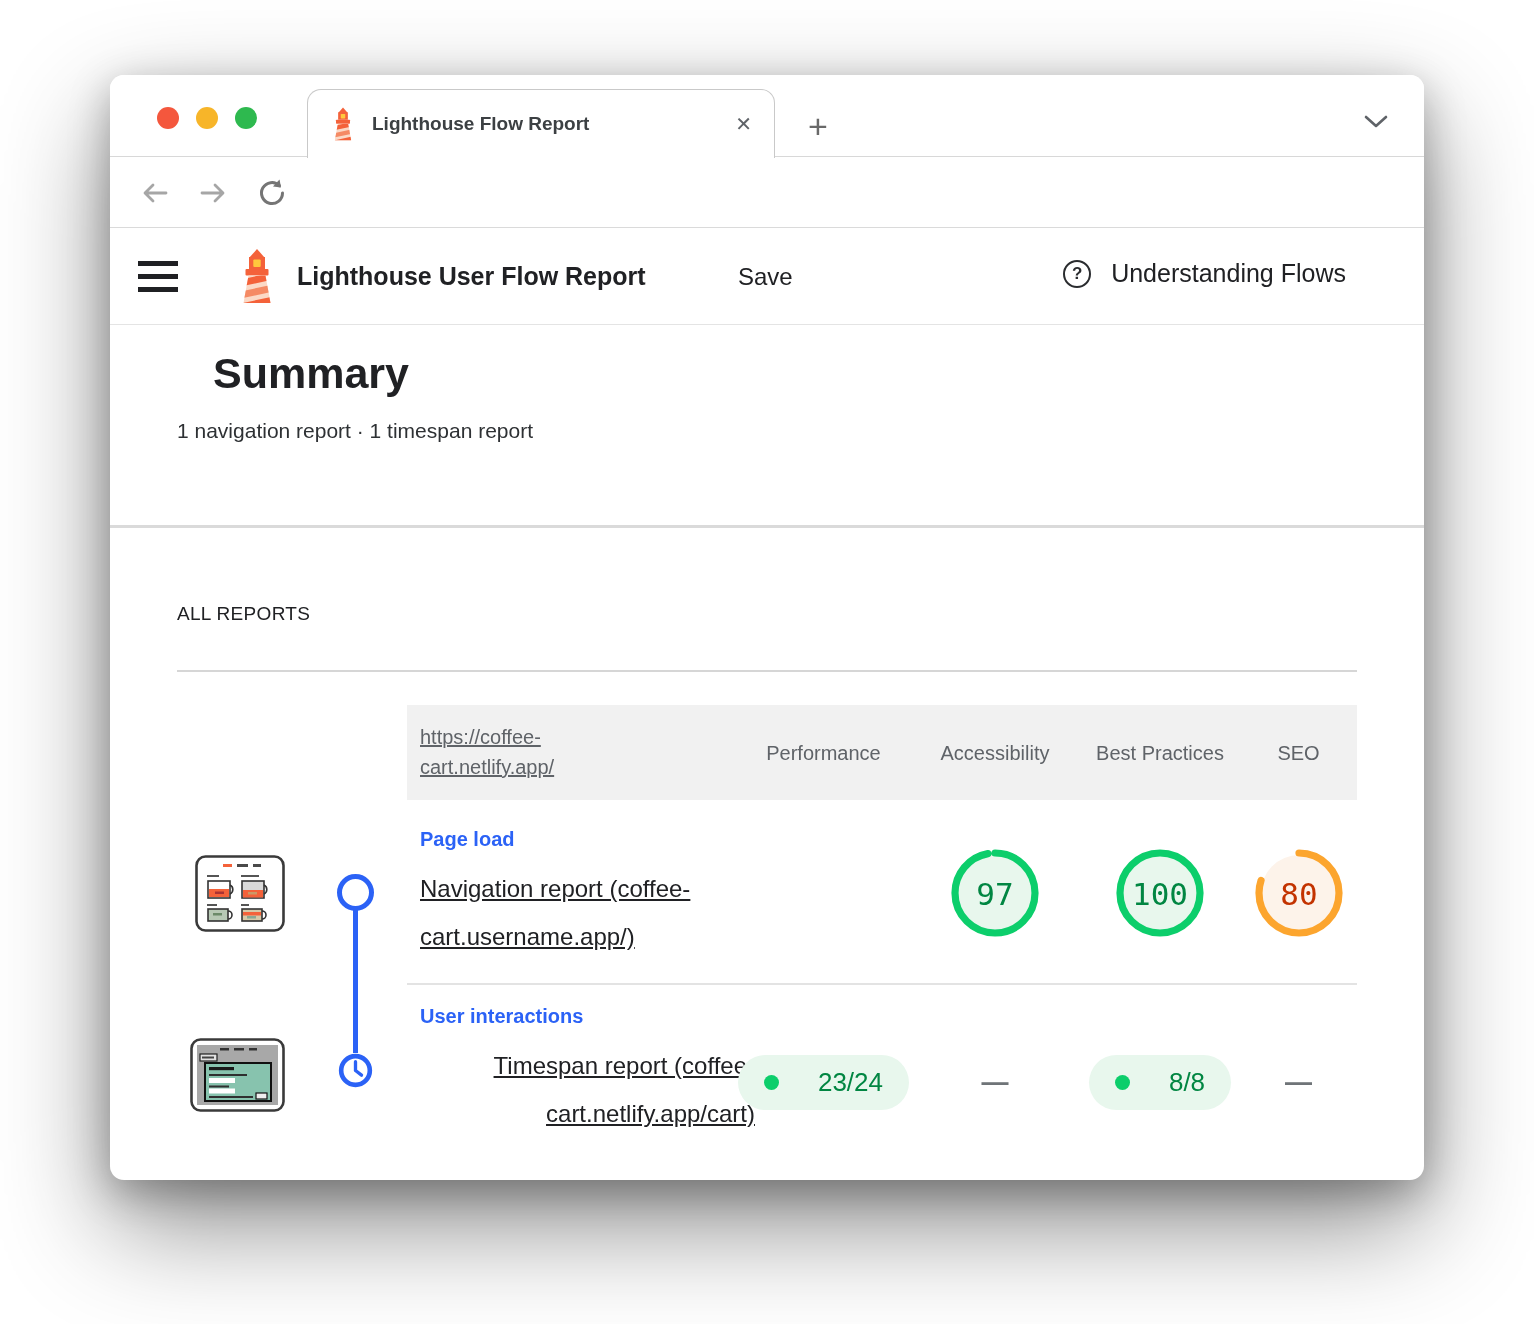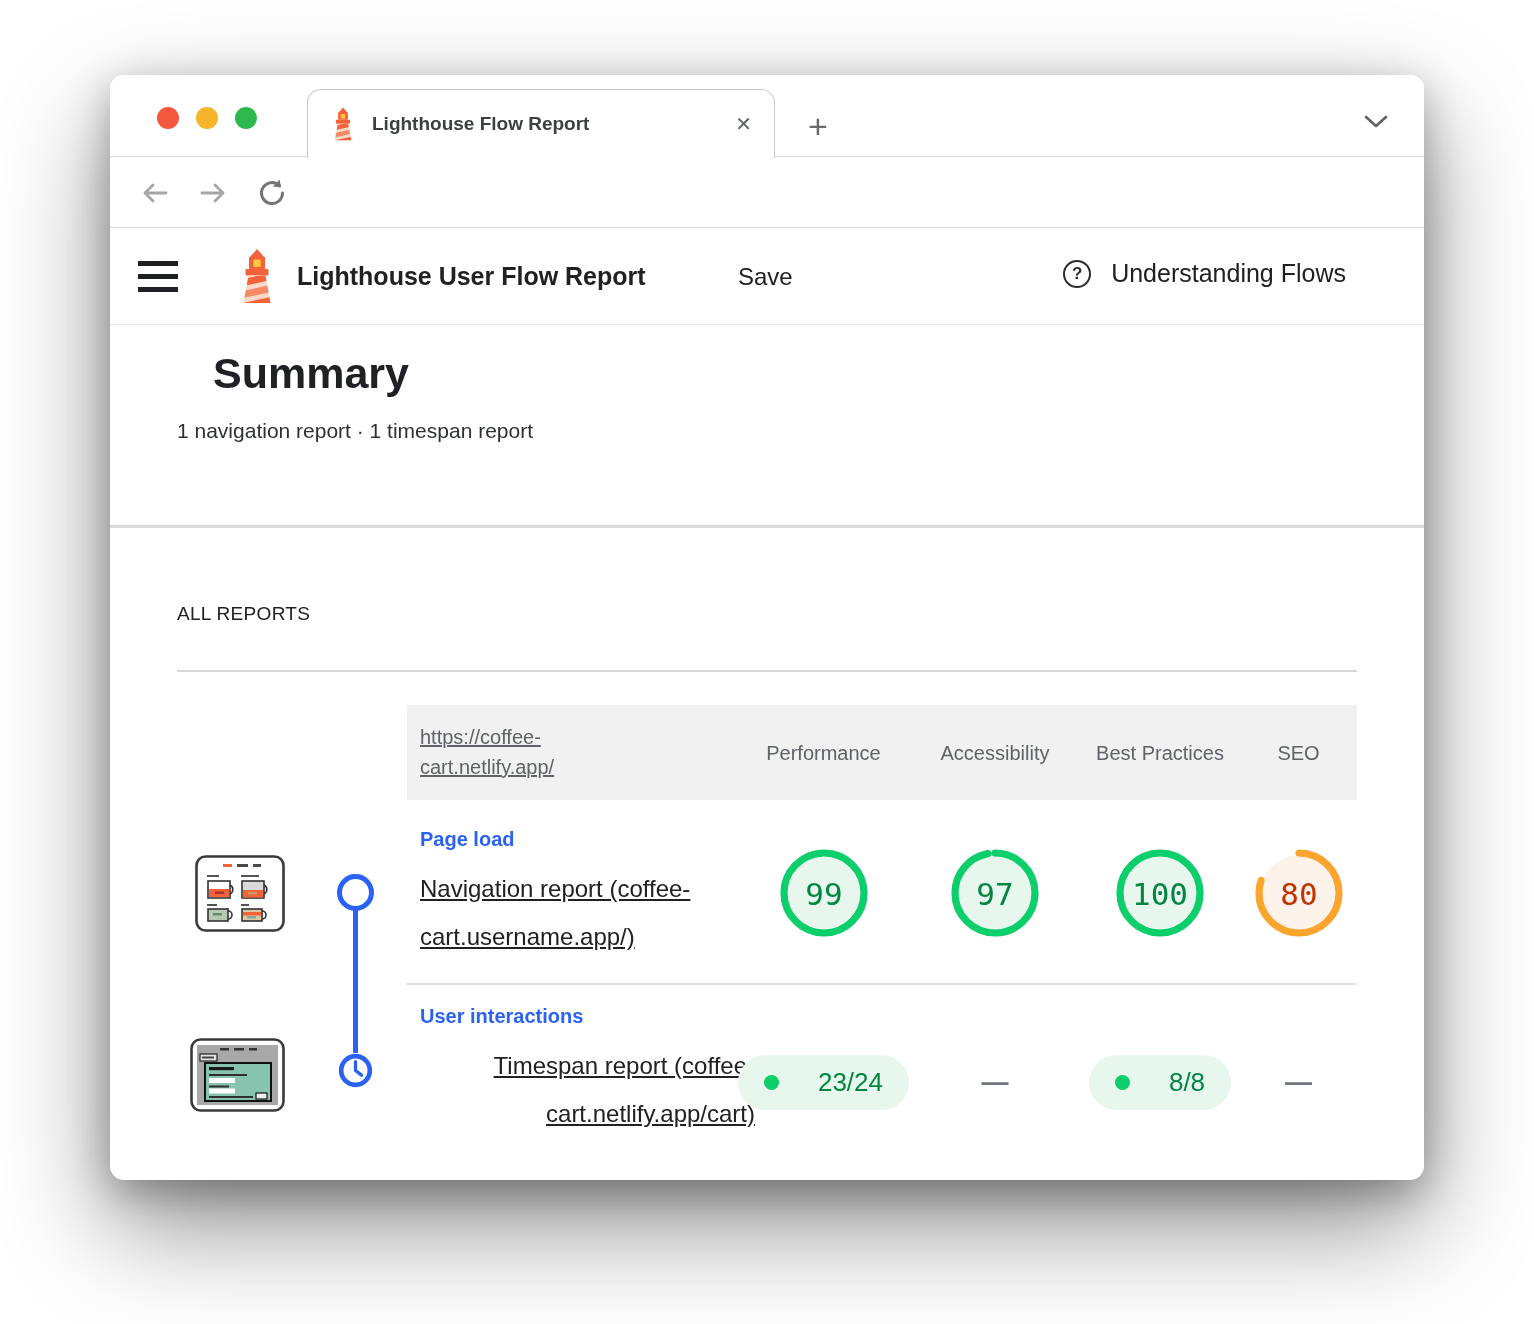--- a/index.html
+++ b/index.html
@@ -247,27 +247,20 @@
       <rect x="19" y="47.5" width="20" height="2" fill="#2f2f2f"></rect>
       <rect x="19" y="50.5" width="26" height="5" fill="#ffffff"></rect>
       <rect x="19" y="58" width="44" height="2" fill="#2f2f2f"></rect>
       <rect x="66" y="55" width="11" height="6" fill="#eeeeee" stroke="#111" stroke-width="1.2"></rect>
     </svg>
 
     <div id="rows-host">
         <div class="report-row" style="top: 725px; height: 185px;">
           <div class="kind-label" style="top:28px;color:#2b62f6">Page load</div>
       <a class="report-link" href="#" style="top:65px">Navigation report (coffee-cart.username.app/)</a>
-          <div class="score-cell" style="left:627px;width:173px;top:0;height:185px">
-            <svg width="94" height="94" viewBox="0 0 94 94">
-      <circle cx="47" cy="47" r="38" fill="#e8f7ed"></circle>
-      <circle cx="47" cy="47" r="40" fill="none" stroke="#0cce6b" stroke-width="7.2" stroke-linecap="round" stroke-dasharray="248.8 251.3" transform="rotate(-90 47 47)"></circle>
-      <text x="47" y="48" text-anchor="middle" dominant-baseline="central" font-family="DejaVu Sans Mono, monospace" font-size="31" fill="#018642">99</text>
-            </svg>
-          </div>
           <div class="score-cell" style="left:800px;width:170px;top:0;height:185px">
             <svg width="94" height="94" viewBox="0 0 94 94">
       <circle cx="47" cy="47" r="38" fill="#e8f7ed"></circle>
       <circle cx="47" cy="47" r="40" fill="none" stroke="#0cce6b" stroke-width="7.2" stroke-linecap="round" stroke-dasharray="243.8 251.3" transform="rotate(-90 47 47)"></circle>
       <text x="47" y="48" text-anchor="middle" dominant-baseline="central" font-family="DejaVu Sans Mono, monospace" font-size="31" fill="#018642">97</text>
             </svg>
           </div>
           <div class="score-cell" style="left:970px;width:160px;top:0;height:185px">
             <svg width="94" height="94" viewBox="0 0 94 94">
       <circle cx="47" cy="47" r="38" fill="#e8f7ed"></circle>

